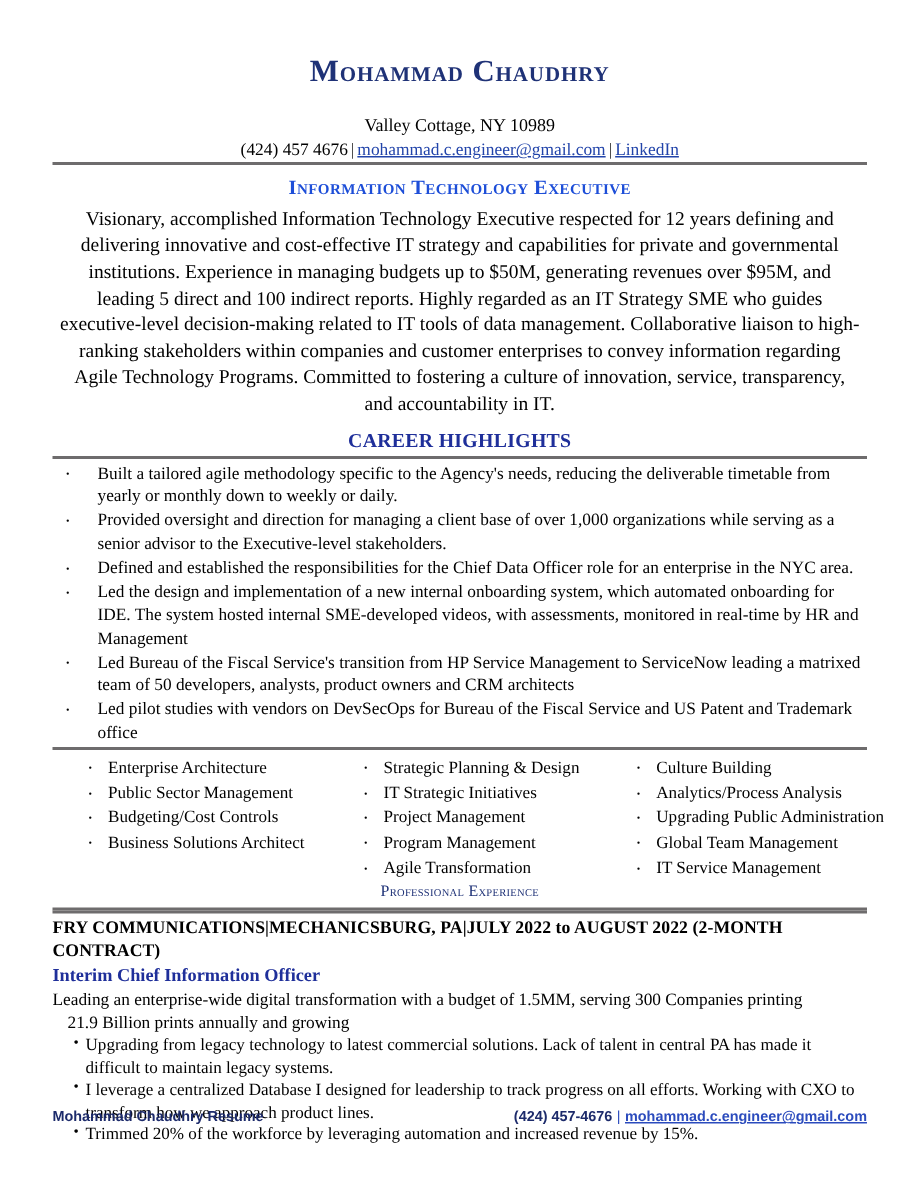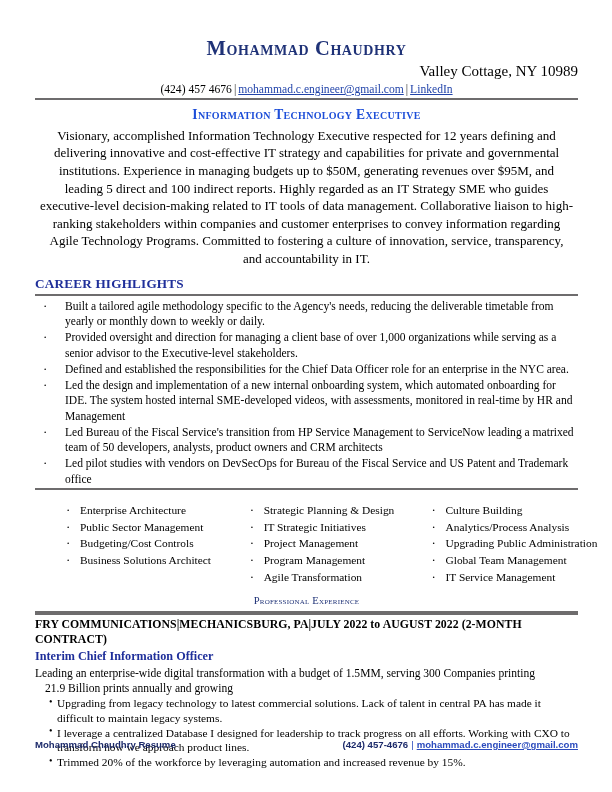--- a/index.html
+++ b/index.html
@@ -38,24 +38,24 @@
     font-family: "Liberation Serif", "DejaVu Serif", serif;
     font-size: 20.5px;
     font-weight: bold;
     font-variant: small-caps;
     letter-spacing: 0.6px;
     color: #1f3277;
     margin-top: 20px;
     line-height: 1.2;
   }
   .addr {
-    text-align: right;
-    font-size: 15px;
-    color: #000;
-    margin-top: 1px;
+    text-align: center;
+    font-size: 12px;
+    color: #000;
+    margin-top: 15px;
     line-height: 1.3;
   }
   .contact {
     text-align: center;
     font-size: 11.6px;
     color: #000;
     margin-top: 1px;
     line-height: 1.35;
   }
   .contact a {
@@ -81,21 +81,21 @@
     text-align: center;
     font-variant: small-caps;
     font-weight: bold;
     font-size: 13.6px;
     letter-spacing: 0.3px;
     color: #1d4ed8;
     margin-top: 7px;
     margin-bottom: 1px;
   }
   .sec-caps {
-    text-align: left;
+    text-align: center;
     font-weight: bold;
     font-size: 13.2px;
     letter-spacing: 0.2px;
     color: #1f2f9a;
     margin-top: 8px;
     margin-bottom: 2px;
   }
   .sec-skills {
     text-align: center;
     font-weight: bold;
@@ -160,21 +160,21 @@
     width: 100%;
   }
   .skills-col {
     box-sizing: border-box;
   }
   .skills-col.c1 { width: 37.5%; padding-left: 20px; }
   .skills-col.c2 { width: 33.5%; }
   .skills-col.c3 { width: 29%; }
   .skills-col ul {
     list-style: none;
-    margin: 8px;
+    margin: 0;
     padding: 0;
   }
   .skills-col li {
     position: relative;
     padding-left: 17px;
     font-size: 11.4px;
     line-height: 1.465;
     white-space: nowrap;
   }
   .skills-col li::before {

